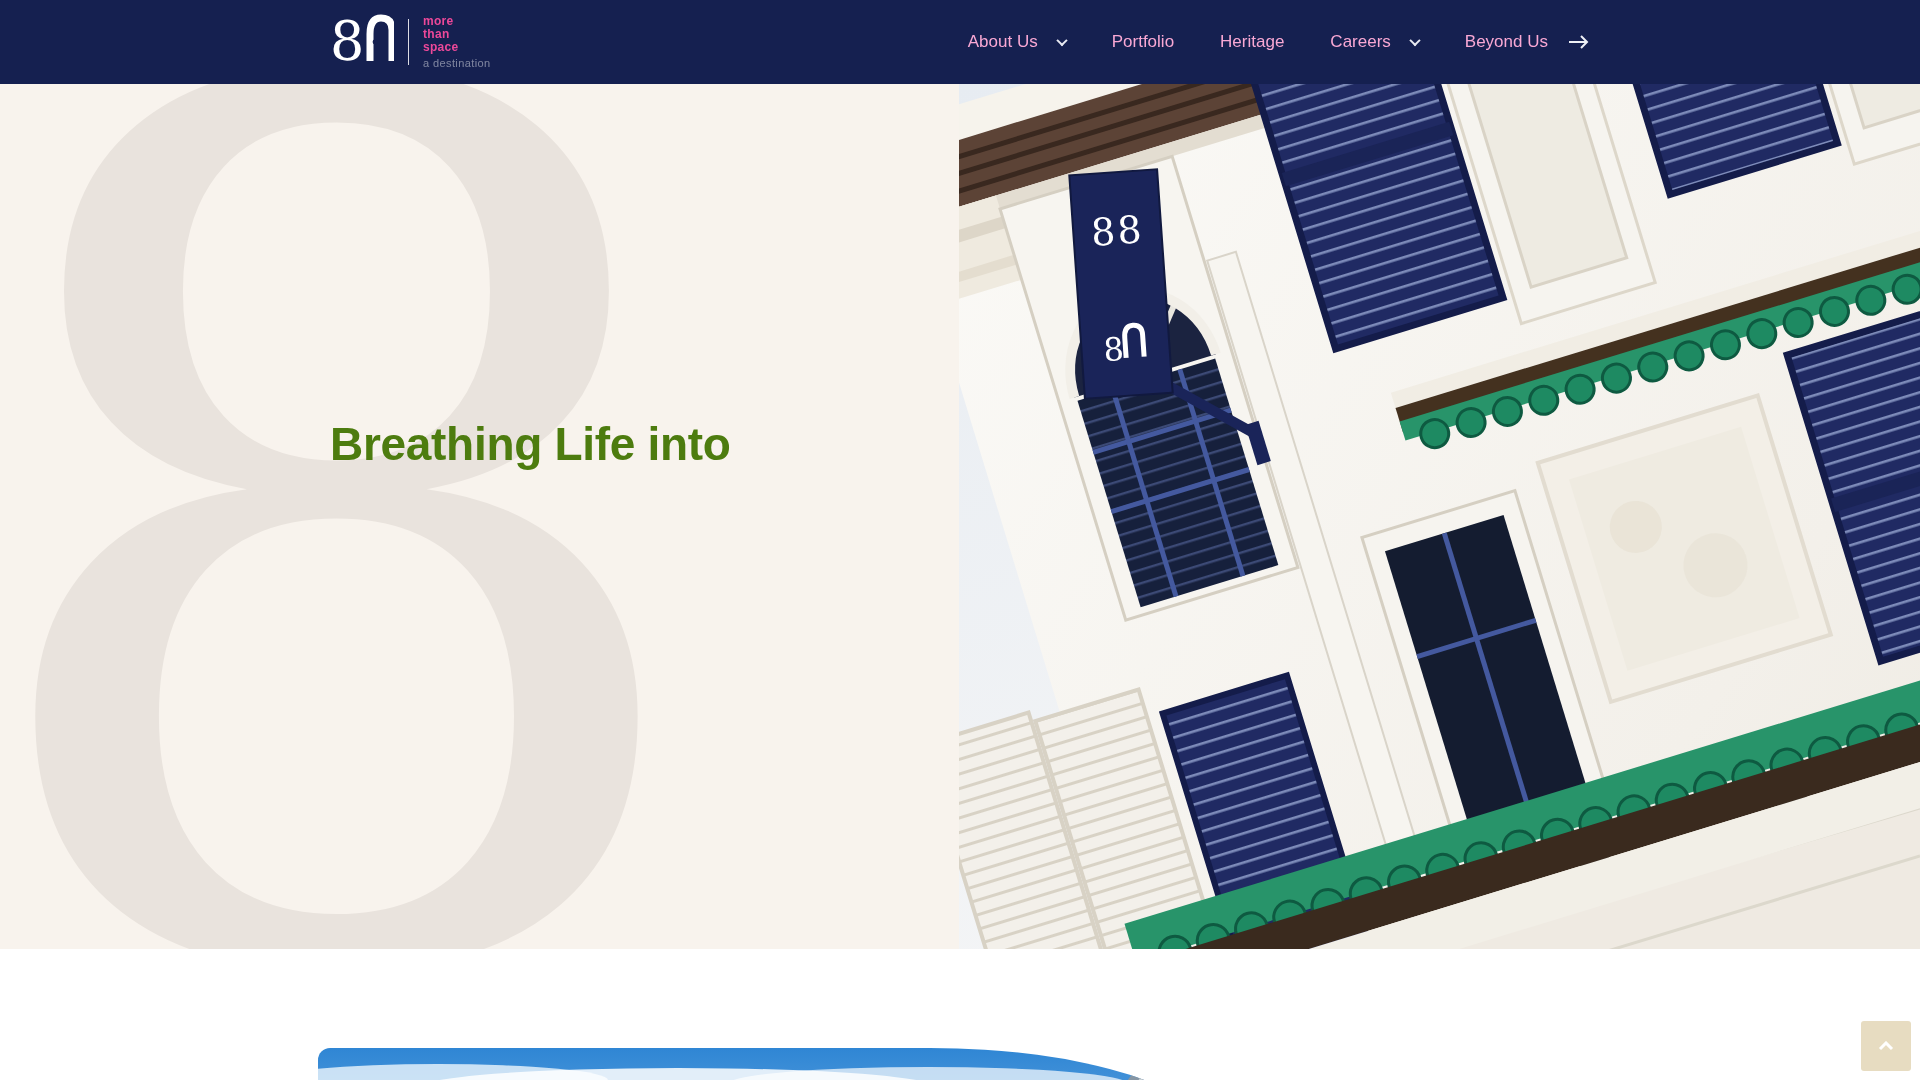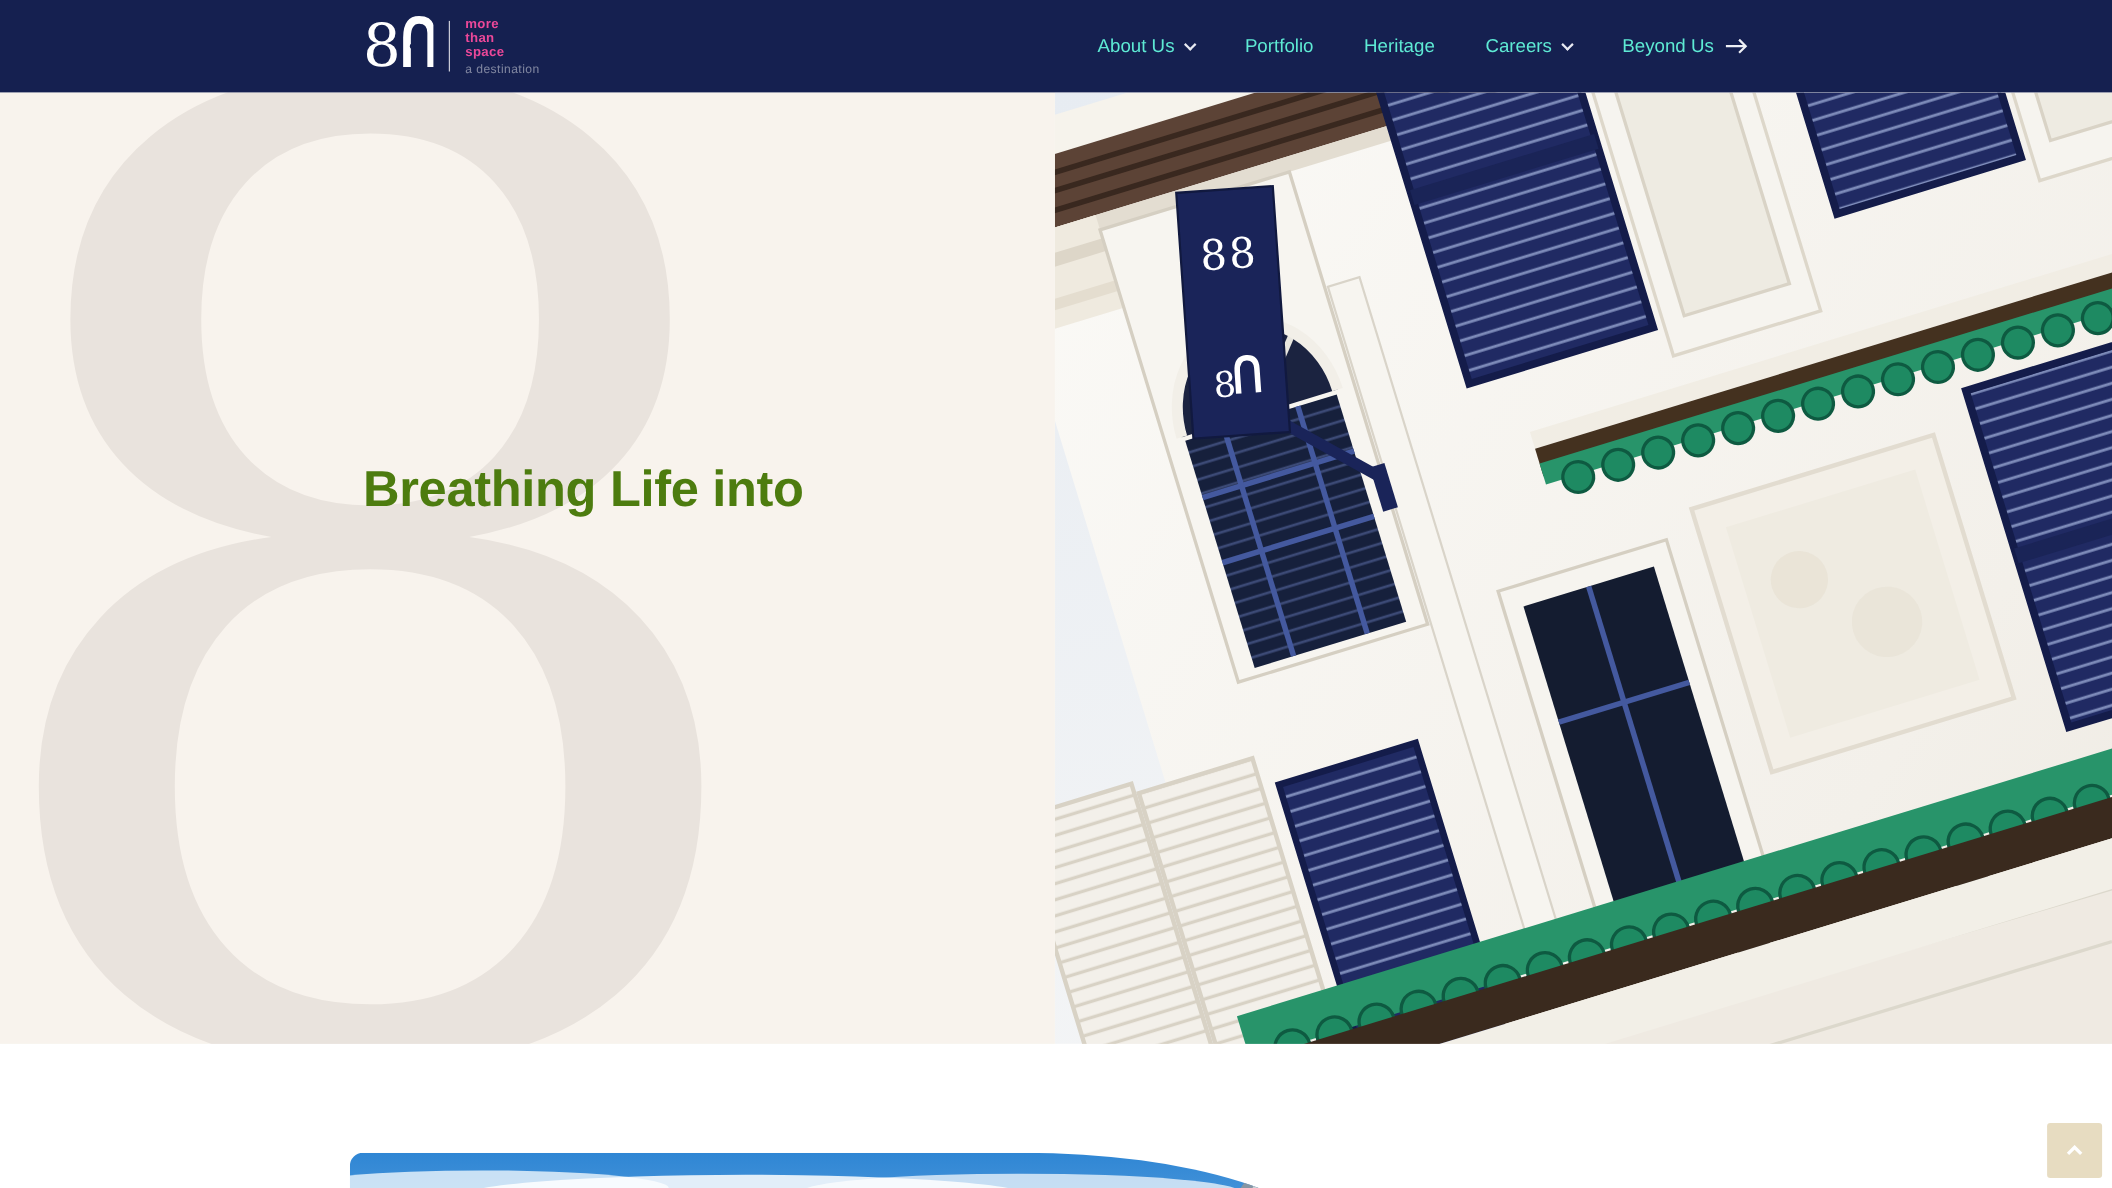--- a/index.html
+++ b/index.html
@@ -14,21 +14,21 @@
     align-items:center; gap:14px; cursor:pointer; }
   .logo-mark { width:64px; height:56px; display:block; }
   .logo-divider { width:1px; height:46px; background:rgba(255,255,255,.85); }
   .logo-textblock { display:flex; flex-direction:column; justify-content:center; }
   .logo-line { color:#ec4899; font-size:12px; font-weight:700; line-height:13px;
     letter-spacing:.3px; }
   .logo-subtitle { color:rgba(255,255,255,.45); font-size:11px; margin-top:3px;
     letter-spacing:.4px; }
   .nav { position:absolute; right:330px; top:0; height:84px; display:flex;
     align-items:center; gap:46px; }
-  .nav-item { display:flex; align-items:center; gap:10px; color:#5eead4;
+  .nav-item { display:flex; align-items:center; gap:20px; color:#f9a8d4;
     font-size:17px; cursor:pointer; white-space:nowrap; }
   .chev { width:8px; height:8px; border-right:2px solid #e8eaf2;
     border-bottom:2px solid #e8eaf2; transform:rotate(45deg) translate(-1px,-1px); }
   .arrow-svg { width:22px; height:14px; display:block; }
 
   
   .hero { position:absolute; left:0; top:84px; width:1920px; height:865px; }
   .hero-left { position:absolute; left:0; top:0; width:959px; height:865px;
     background:#f8f3ed; overflow:hidden; }
   .watermark { position:absolute; left:-45px; top:-144px; font-family:"DejaVu Serif", serif;

